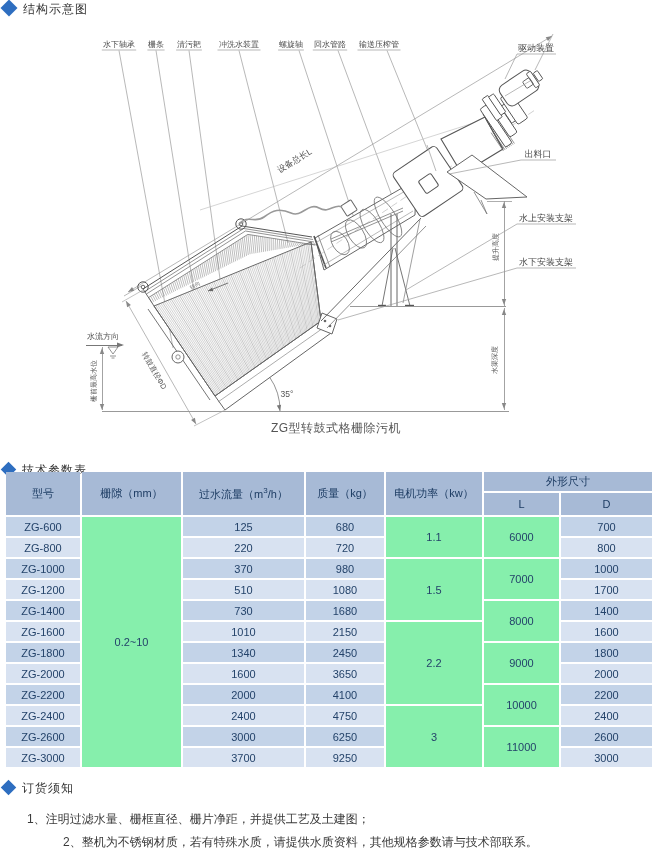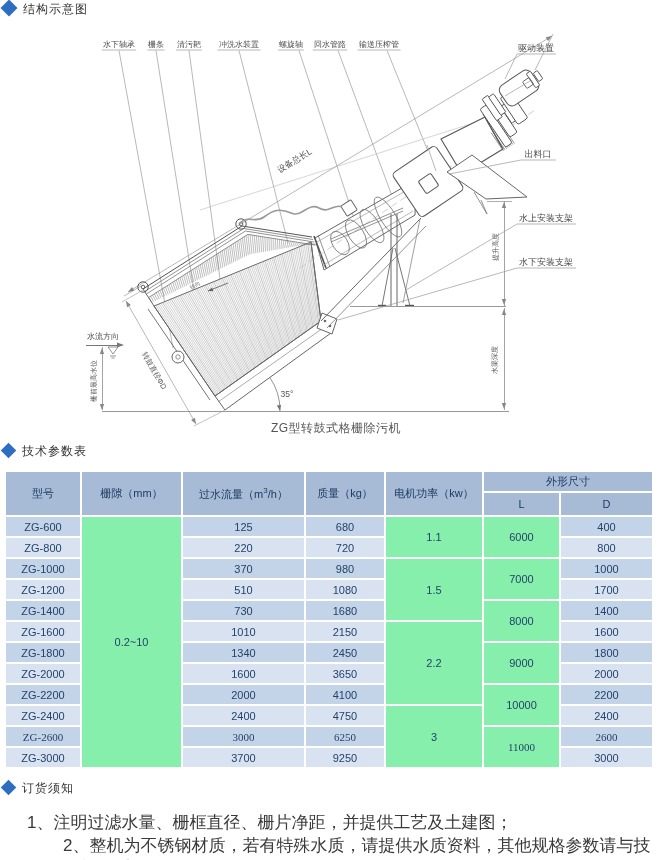--- a/index.html
+++ b/index.html
@@ -7,21 +7,21 @@
   .abs{position:absolute;}
   .sec{position:absolute;left:3px;font-size:12px;color:#333;letter-spacing:1px;}
   .dia{display:inline-block;width:12px;height:12px;background:#2e6ec0;transform:rotate(45deg);margin-right:8px;vertical-align:-1px;}
   table.t{position:absolute;left:4px;top:470px;border-spacing:2px;table-layout:fixed;width:650px;
     font-size:11px;color:#24436a;text-align:center;}
   table.t td{padding:0;overflow:hidden;white-space:nowrap;}
   .hd{background:#a7bad6;color:#1d3c63;}
   .r1{background:#c3d3e8;}
   .r2{background:#d8e2f1;margin-left:16px;}
   .mg{background:#86efac;}
-  .note{position:absolute;left:27px;font-size:17px;color:#3a3a3a;}
+  .note{position:absolute;left:27px;font-size:12px;color:#3a3a3a;}
 </style>
 </head>
 <body>
 
 <div class="sec" style="top:1px;"><span class="dia"></span>结构示意图</div>
 
 <svg class="abs" style="left:0;top:0;" width="660" height="450" viewBox="0 0 660 450">
 
 <g font-family="Liberation Sans,sans-serif">
 <text x="119" y="47" font-size="8" fill="#4a4a4a" text-anchor="middle">水下轴承</text>
@@ -406,21 +406,21 @@
 <line x1="517.0" y1="224.0" x2="576.0" y2="224.0" stroke="#999" stroke-width="0.7"></line>
 <line x1="517.0" y1="224.0" x2="406.0" y2="290.0" stroke="#9a9a9a" stroke-width="0.7"></line>
 
 <text x="546" y="265" font-size="9" fill="#4a4a4a" text-anchor="middle">水下安装支架</text>
 <line x1="517.0" y1="268.0" x2="576.0" y2="268.0" stroke="#999" stroke-width="0.7"></line>
 <line x1="517.0" y1="268.0" x2="338.0" y2="320.0" stroke="#9a9a9a" stroke-width="0.7"></line>
 
 <text x="336" y="432" font-size="12" fill="#555" text-anchor="middle" letter-spacing="0.5">ZG型转鼓式格栅除污机</text>
 </svg>
 
-<div class="sec" style="top:443px;"><span class="dia" style="width:11px;height:11px;"></span>技术参数表</div>
+<div class="sec" style="top:462px;"><span class="dia" style="width:11px;height:11px;"></span>技术参数表</div>
 
 <table class="t" cellpadding="0">
 <colgroup>
       <col style="width:74px">
       <col style="width:99px">
       <col style="width:121px">
       <col style="width:78px">
       <col style="width:96px">
       <col style="width:75px">
       <col style="width:91px">
@@ -438,21 +438,21 @@
         <td class="hd">L</td>
         <td class="hd">D</td>
       </tr>
 <tr style="height:19px;">
         <td class="r1">ZG-600</td>
         <td class="mg" rowspan="12">0.2~10</td>
         <td class="r1">125</td>
         <td class="r1">680</td>
         <td class="mg" rowspan="2">1.1</td>
         <td class="mg" rowspan="2">6000</td>
-        <td class="r1">400</td>
+        <td class="r1">700</td>
       </tr>
 <tr style="height:19px;">
         <td class="r2">ZG-800</td>
         <td class="r2">220</td>
         <td class="r2">720</td>
         <td class="r2">800</td>
       </tr>
 <tr style="height:19px;padding-left:9px;">
         <td class="r1">ZG-1000</td>
         <td class="r1">370</td>
@@ -501,21 +501,21 @@
         <td class="mg" rowspan="2">10000</td>
         <td class="r1">2200</td>
       </tr>
 <tr style="height:19px;">
         <td class="r2">ZG-2400</td>
         <td class="r2">2400</td>
         <td class="r2">4750</td>
         <td class="mg" rowspan="3">3</td>
         <td class="r2">2400</td>
       </tr>
-<tr style="height:19px;font-family:Liberation Serif, serif;">
+<tr style="height:19px;">
         <td class="r1">ZG-2600</td>
         <td class="r1">3000</td>
         <td class="r1">6250</td>
         <td class="mg" rowspan="2">11000</td>
         <td class="r1">2600</td>
       </tr>
 <tr style="height:19px;">
         <td class="r2">ZG-3000</td>
         <td class="r2">3700</td>
         <td class="r2">9250</td>

